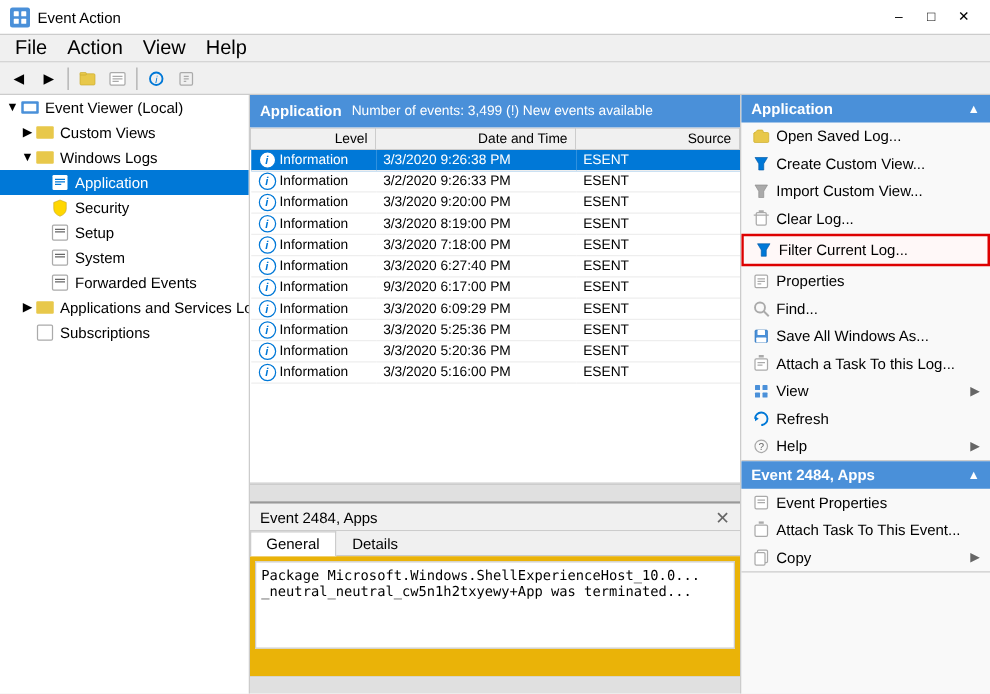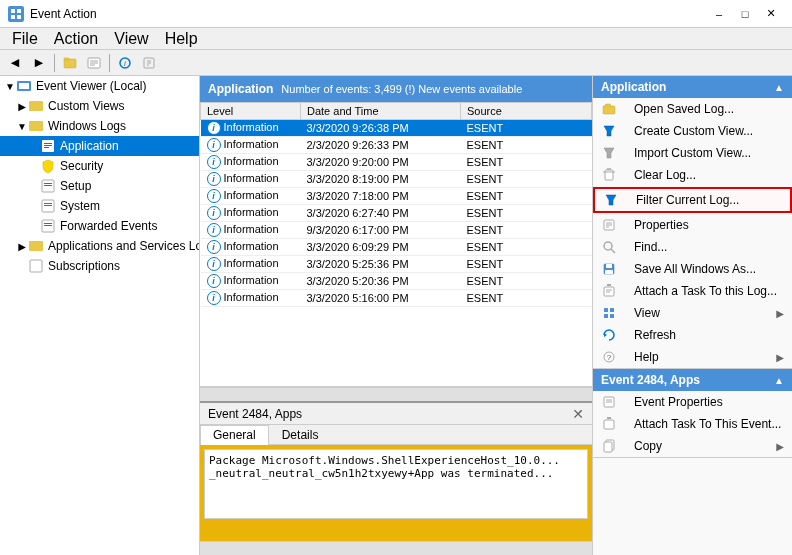--- a/index.html
+++ b/index.html
@@ -40,21 +40,21 @@
     .center-panel { flex: 1; display: flex; flex-direction: column; background: #fff; }
 
     
     .log-header { background: #4a90d9; color: #fff; display: flex; align-items: center; padding: 4px 8px; height: 26px; font-size: 12px; font-weight: bold; }
     .log-header-title { font-weight: bold; margin-right: 8px; }
     .log-header-count { font-weight: normal; font-size: 11px; }
 
     
     .log-table-wrap { flex: 1; overflow-y: auto; overflow-x: hidden; border-bottom: 1px solid #ccc; }
     .log-table { width: 100%; border-collapse: collapse; font-size: 11px; }
-    .log-table th { background: #f0f0f0; border: 1px solid #ccc; padding: 2px 6px; text-align: left; font-weight: normal; position: sticky; top: 0; z-index: 1; }
+    .log-table th { background: #f0f0f0; border: 1px solid #ccc; padding: 2px 6px; text-align: right; font-weight: normal; position: sticky; top: 0; z-index: 1; }
     .log-table td { border-bottom: 1px solid #eee; padding: 1px 6px; white-space: nowrap; }
     .log-table tr.selected td { background: #0078d7; color: #fff; }
     .info-icon { display: inline-flex; align-items: center; justify-content: center; width: 14px; height: 14px; background: #fff; border-radius: 50%; border: 1px solid #0078d7; color: #0078d7; font-size: 9px; font-weight: bold; font-style: italic; }
 
     
     .log-hscroll { height: 14px; background: #f0f0f0; border-top: 1px solid #ccc; display: flex; align-items: center; }
 
     
     .detail-panel { background: #fff; border-top: 2px solid #999; position: relative; }
     .detail-header { background: #f0f0f0; border-bottom: 1px solid #ccc; padding: 2px 8px; display: flex; align-items: center; justify-content: space-between; height: 22px; }
@@ -65,21 +65,21 @@
     .detail-tab.active { background: #fff; border-color: #ccc; border-bottom-color: #fff; margin-bottom: -1px; z-index: 1; }
     .detail-content { padding: 4px; background: #eab308; height: 96px; overflow-y: auto; }
     .detail-text { font-size: 11px; font-family: Consolas, monospace; background: #fff; border: 1px solid #ccc; padding: 4px; height: 70px; overflow: hidden; color: #000; }
     .detail-hscroll { height: 14px; background: #f0f0f0; border-top: 1px solid #ccc; }
 
     
     .actions-panel { width: 200px; background: #f9f9f9; border-left: 1px solid #ccc; overflow-y: auto; }
     .actions-section { border-bottom: 1px solid #ccc; }
     .actions-section-header { background: #4a90d9; color: #fff; padding: 4px 8px; font-size: 12px; font-weight: bold; display: flex; justify-content: space-between; align-items: center; cursor: pointer; }
     .actions-section-header .arrow { font-size: 10px; }
-    .actions-item { display: flex; align-items: center; padding: 3px 8px; cursor: pointer; font-size: 12px; gap: 17px; justify-content: space-between; }
+    .actions-item { display: flex; align-items: center; padding: 3px 8px; cursor: pointer; font-size: 12px; gap: 4px; justify-content: space-between; }
     .actions-item.highlighted { border: 2px solid #e00; background: #fff8f8; }
     .actions-icon { width: 16px; height: 16px; display: flex; align-items: center; justify-content: center; flex-shrink: 0; }
     .actions-label { flex: 1; }
     .actions-arrow { font-size: 10px; color: #666; }
 
     
     ::-webkit-scrollbar { width: 12px; height: 12px; }
     ::-webkit-scrollbar-track { background: #f0f0f0; }
     ::-webkit-scrollbar-thumb { background: #c0c0c0; border: 1px solid #a0a0a0; }
   </style>
@@ -283,21 +283,21 @@
               <td><span class="info-icon">
                   <i>i</i>
                 </span> Information</td>
               <td>3/3/2020 9:26:38 PM</td>
               <td>ESENT</td>
             </tr>
             <tr>
               <td><span class="info-icon">
                   <i>i</i>
                 </span> Information</td>
-              <td>2/3/2020 9:26:33 PM</td>
+              <td>3/2/2020 9:26:33 PM</td>
               <td>ESENT</td>
             </tr>
             <tr>
               <td><span class="info-icon">
                   <i>i</i>
                 </span> Information</td>
               <td>3/3/2020 9:20:00 PM</td>
               <td>ESENT</td>
             </tr>
             <tr>

